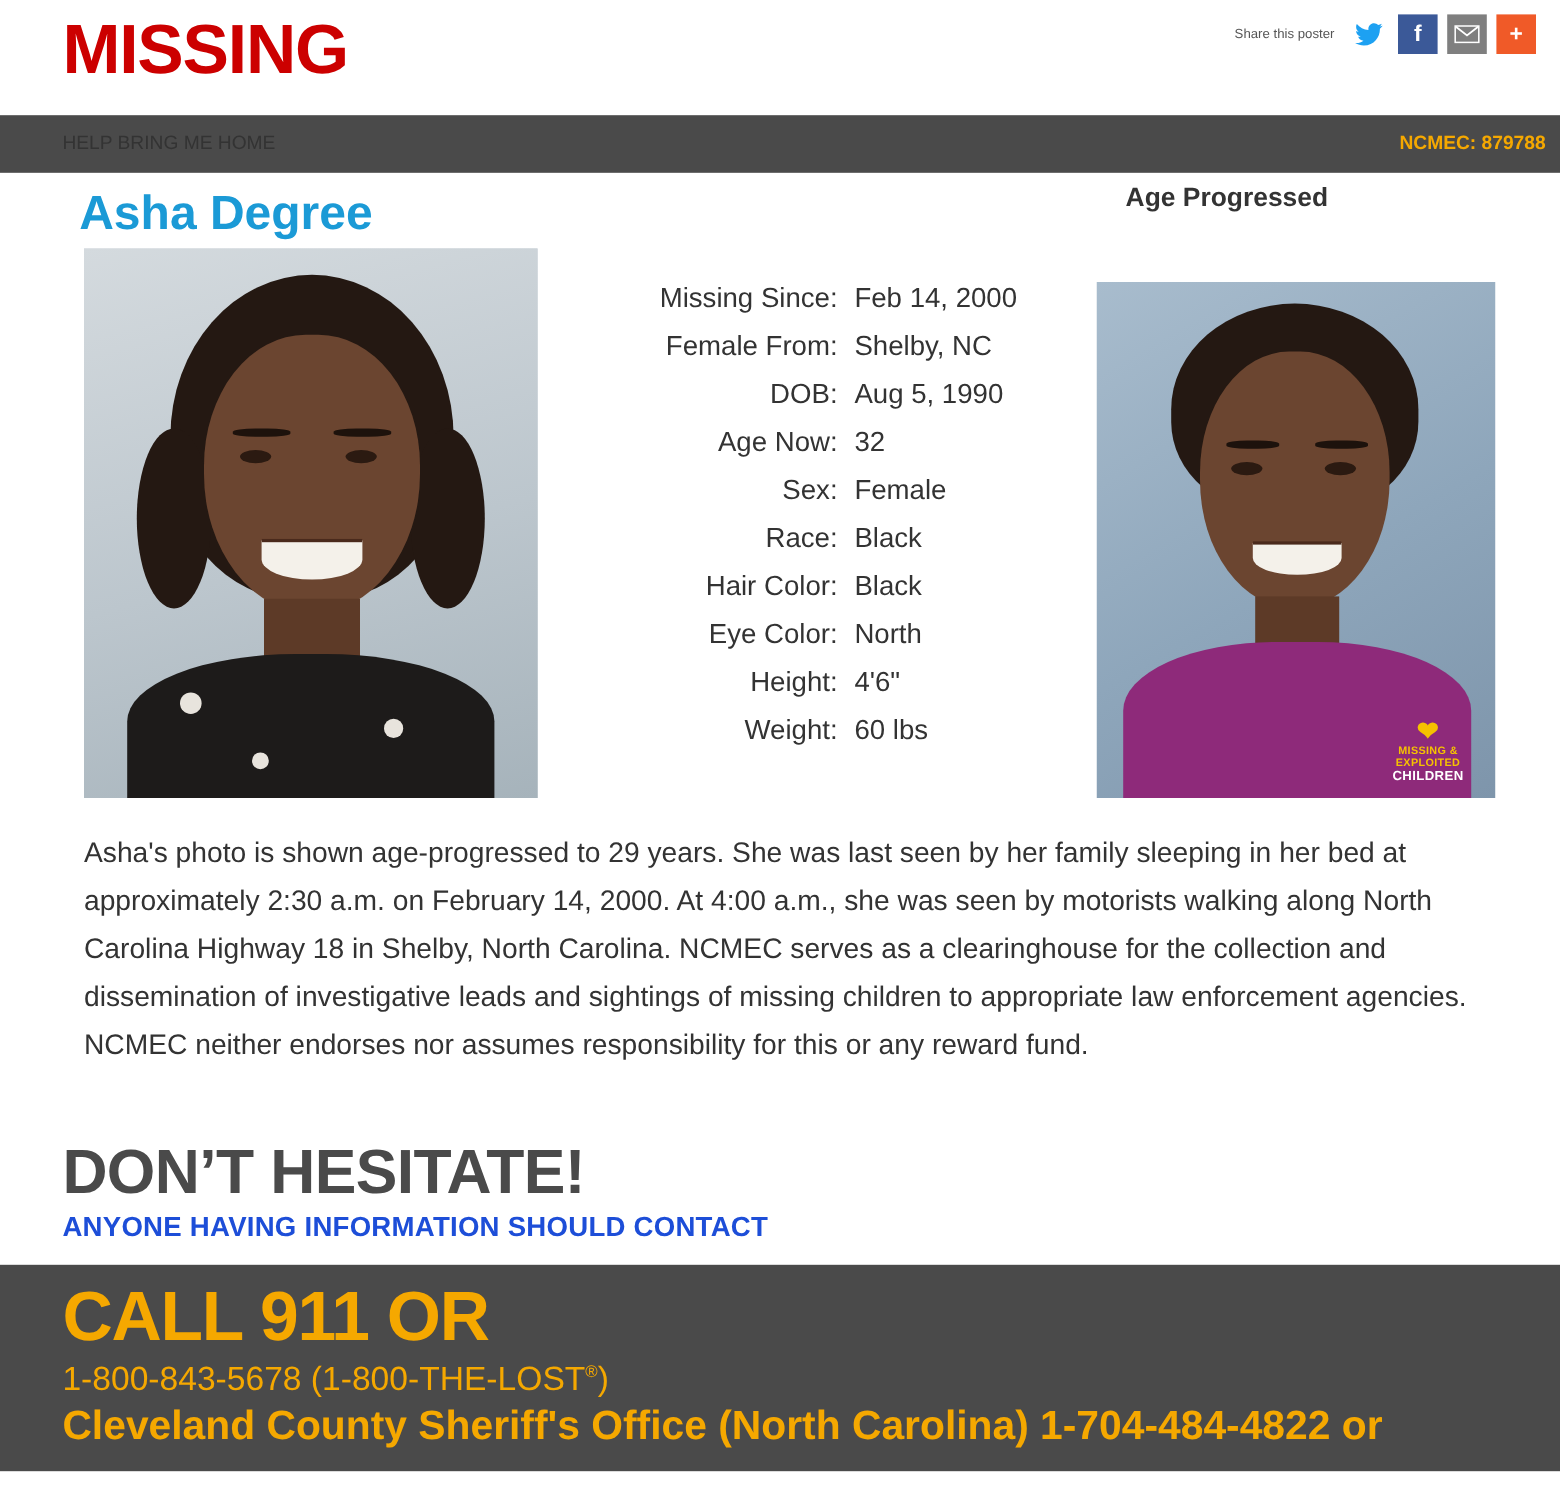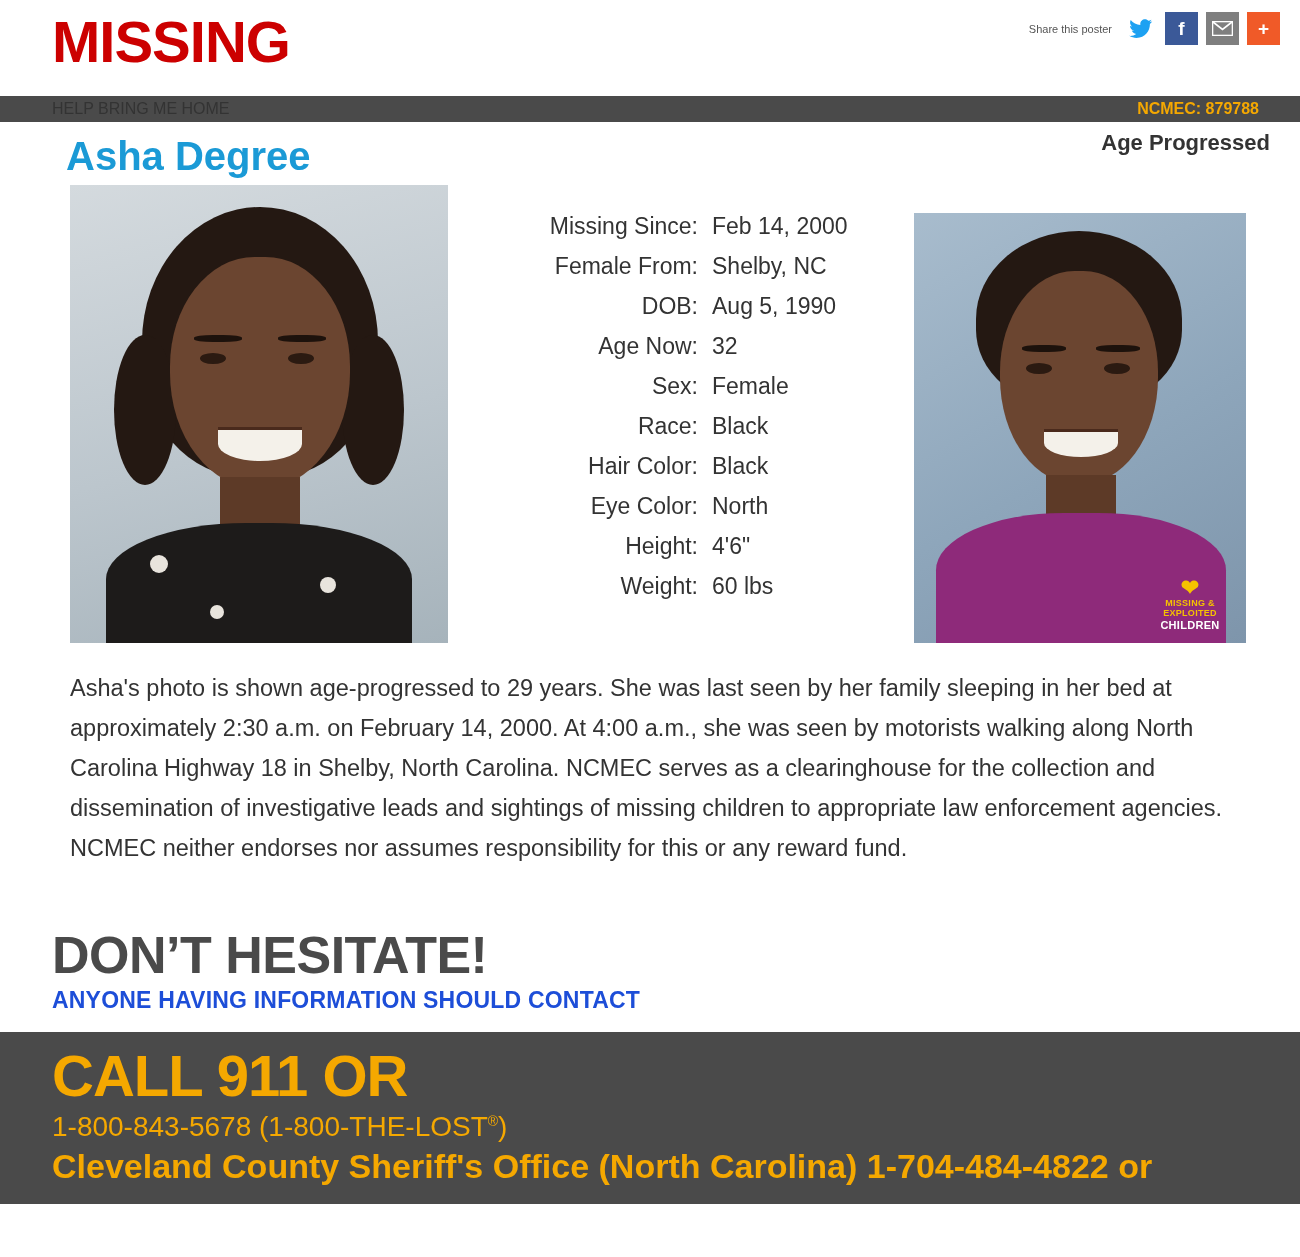--- a/index.html
+++ b/index.html
@@ -57,25 +57,25 @@
     font-weight: bold;
     line-height: 1;
   }
   .share-twitter { background: #ffffff; color: #1da1f2; }
   .share-facebook { background: #3b5998; }
   .share-email { background: #7f7f7f; }
   .share-plus { background: #f05a28; }
 
   .header-bar {
     background: #4a4a4a;
-    height: 26px;
+    height: 48px;
     display: flex;
     align-items: center;
     justify-content: space-between;
-    padding: 0 41px 0 52px;
+    padding: 0 12px 0 52px;
   }
   .ncmec-id {
     color: #f5a800;
     font-size: 16px;
     font-weight: bold;
   }
 
   
   .content {
     padding: 0 24px 0 52px;
@@ -111,21 +111,21 @@
     right: 30px;
     top: 28px;
     overflow: hidden;
     background: linear-gradient(150deg, #9fb2c4 0%, #8aa2b8 50%, #7d94ab 100%);
   }
   .age-label {
     position: absolute;
     right: 30px;
     top: -4px;
     width: 332px;
-    text-align: right;
+    text-align: left;
     font-size: 22px;
     font-weight: bold;
     color: #333;
   }
 
   
   .p-bg { position: absolute; inset: 0; }
   .p-hair {
     position: absolute;
     border-radius: 50% 50% 44% 44%;

